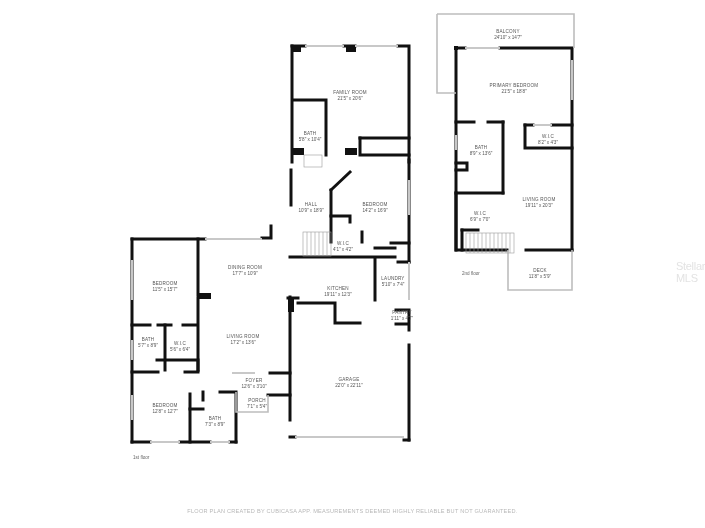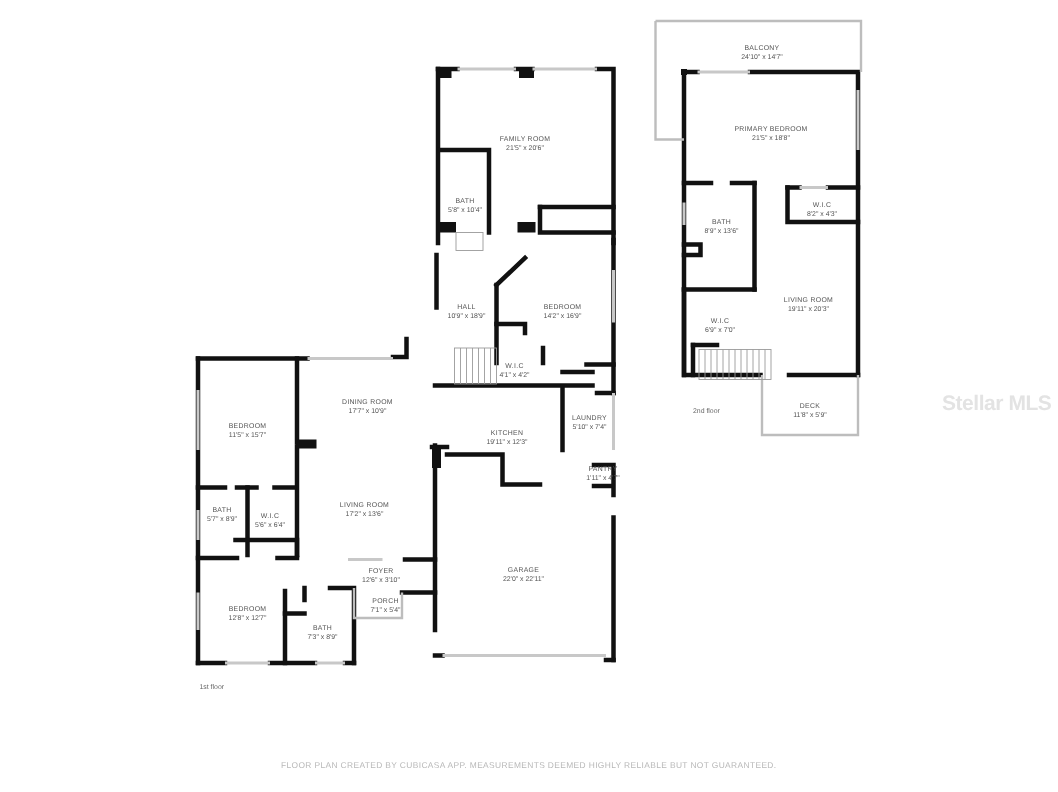--- a/index.html
+++ b/index.html
@@ -6,22 +6,22 @@
   body { width:705px; height:528px; position:relative; overflow:hidden;
          font-family:"Liberation Sans", sans-serif; }
   svg { position:absolute; left:0; top:0; }
   .room-label { position:absolute; text-align:center; color:#555; line-height:1.25;
                 font-family:"Liberation Sans", sans-serif; transform:translateX(-50%); white-space:nowrap; }
   .room-label .name { font-size:4.6px; letter-spacing:0.2px; display:block; }
   .room-label .dim { font-size:4.6px; display:block; }
   .floor-label { position:absolute; font-size:4.6px; color:#666; }
   .footer { position:absolute; left:0; width:705px; top:508px; text-align:center;
             font-size:5.6px; color:#b8b8b8; letter-spacing:0.25px; }
-  .watermark { position:absolute; left:628px; top:260px; font-size:14px; color:#e3e3e3;
-               font-weight:bold; letter-spacing:-0.3px; }
+  .watermark { position:absolute; left:676px; top:260px; font-size:11px; color:#e3e3e3;
+               font-weight:normal; letter-spacing:-0.3px; }
 </style>
 </head>
 <body>
 
 <svg width="705" height="528" viewBox="0 0 705 528">
   <g stroke="#111" stroke-width="3" fill="none" stroke-linecap="square">
 
     <path d="M292 46 L292 162"></path>
     <path d="M292 46 L305 46"></path>
     <path d="M344 46 L355 46"></path>

